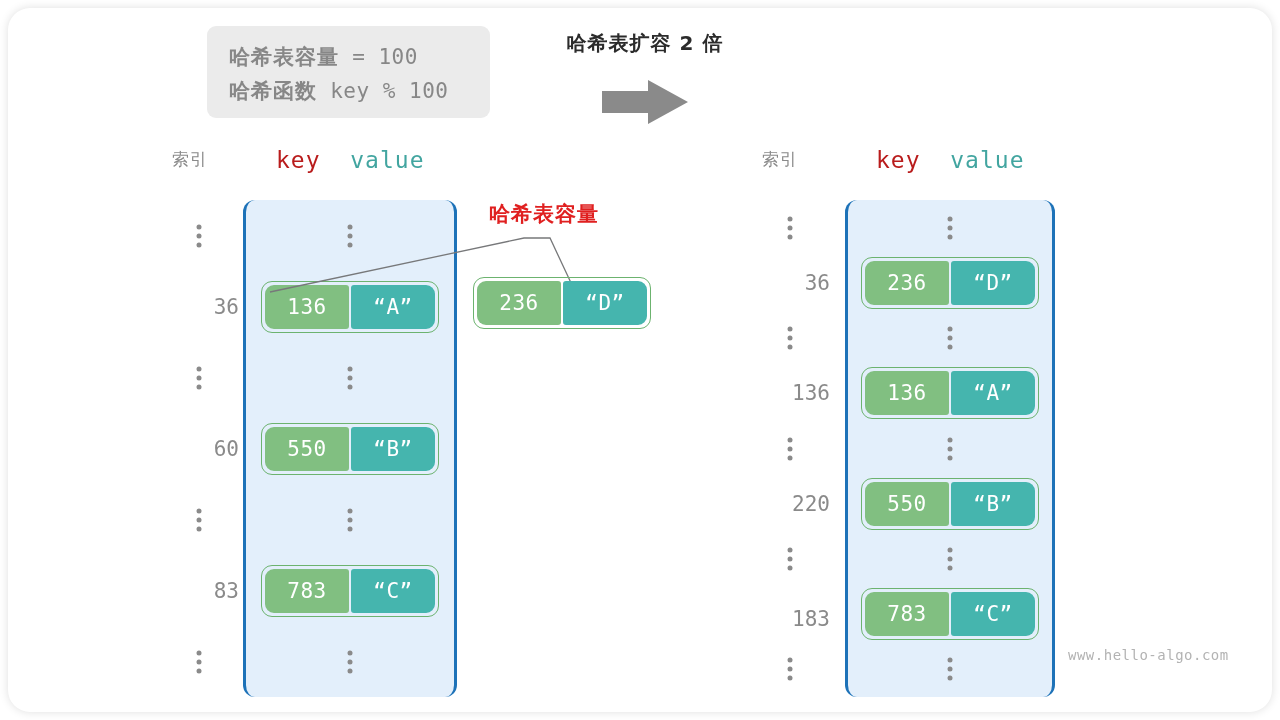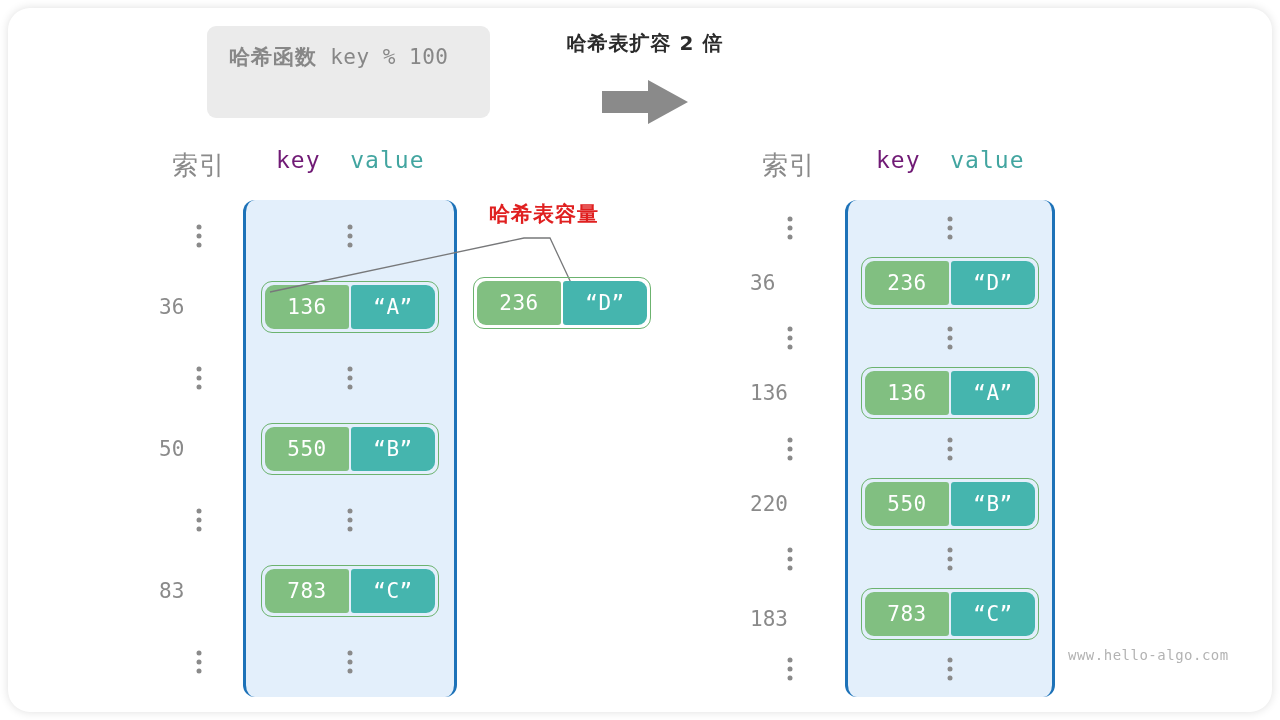--- a/index.html
+++ b/index.html
@@ -72,33 +72,33 @@
     position: absolute;
     left: 600px;
     top: 78px;
     width: 90px;
     height: 48px;
   }
 
   
   .hdr-index {
     position: absolute;
-    font-size: 26px;
+    font-size: 17px;
     color: #8a8a8a;
     letter-spacing: 1px;
     font-weight: normal;
   }
   .hdr-kv {
     position: absolute;
     font-family: "DejaVu Sans Mono", "Liberation Mono", monospace;
     font-size: 23px;
     letter-spacing: 1px;
     white-space: pre;
   }
-  .hdr-kv .k { color: #701a75; }
+  .hdr-kv .k { color: #b91c1c; }
   .hdr-kv .v { color: #42a5a0; }
 
   #hdr-index-left  { left: 172px; top: 148px; }
   #hdr-kv-left     { left: 276px; top: 147px; }
   #hdr-index-right { left: 762px; top: 148px; }
   #hdr-kv-right    { left: 876px; top: 147px; }
 
   
   .panel {
     position: absolute;
@@ -108,21 +108,21 @@
     border-right: 3px solid #1d72b8;
     border-radius: 12px;
   }
   #panel-left  { left: 243px; top: 200px; width: 214px; height: 497px; }
   #panel-right { left: 845px; top: 200px; width: 210px; height: 497px; }
   .idx {
     position: absolute;
     font-family: "DejaVu Sans Mono", "Liberation Mono", monospace;
     font-size: 21px;
     color: #8a8a8a;
-    text-align: left;
+    text-align: right;
     transform: translateY(-50%);
     white-space: nowrap;
   }
   .dots {
     position: absolute;
     transform: translate(-50%, -50%);
     display: flex;
     flex-direction: column;
     align-items: center;
     gap: 4px;
@@ -198,20 +198,21 @@
     letter-spacing: 0.5px;
   }
 </style>
 </head>
 <body>
 
 <div id="canvas">
   <div class="card"></div>
 
   <div class="infobox" id="infobox-left">
+    <div class="line"><span class="cjk">哈希表容量</span><span> = 100</span></div>
     <div class="line"><span class="cjk">哈希函数</span><span> key % 100</span></div>
   </div>
 
 
   <div id="transition-label">哈希表扩容 2 倍</div>
   <svg id="arrow-right-icon" viewBox="0 0 90 48">
     <polygon points="2,13 48,13 48,2 88,24 48,46 48,35 2,35" fill="#8a8a8a"></polygon>
   </svg>
 
   <div class="hdr-index" id="hdr-index-left">索引</div>
@@ -242,21 +243,21 @@
       <div class="dots" style="left: 199px; top: 377.5px;">
         <span></span>
         <span></span>
         <span></span>
       </div>
       <div class="dots" style="left: 350px; top: 377.5px;">
         <span></span>
         <span></span>
         <span></span>
       </div>
-      <div class="idx" style="left: 159px; width: 80px; top: 448.5px;">50</div>
+      <div class="idx" style="left: 159px; width: 80px; top: 448.5px;">60</div>
       <div class="pair" style="left: 350px; top: 448.5px;">
         <div class="cell key">550</div>
         <div class="cell val">“B”</div>
       </div>
       <div class="dots" style="left: 199px; top: 519.5px;">
         <span></span>
         <span></span>
         <span></span>
       </div>
       <div class="dots" style="left: 350px; top: 519.5px;">

